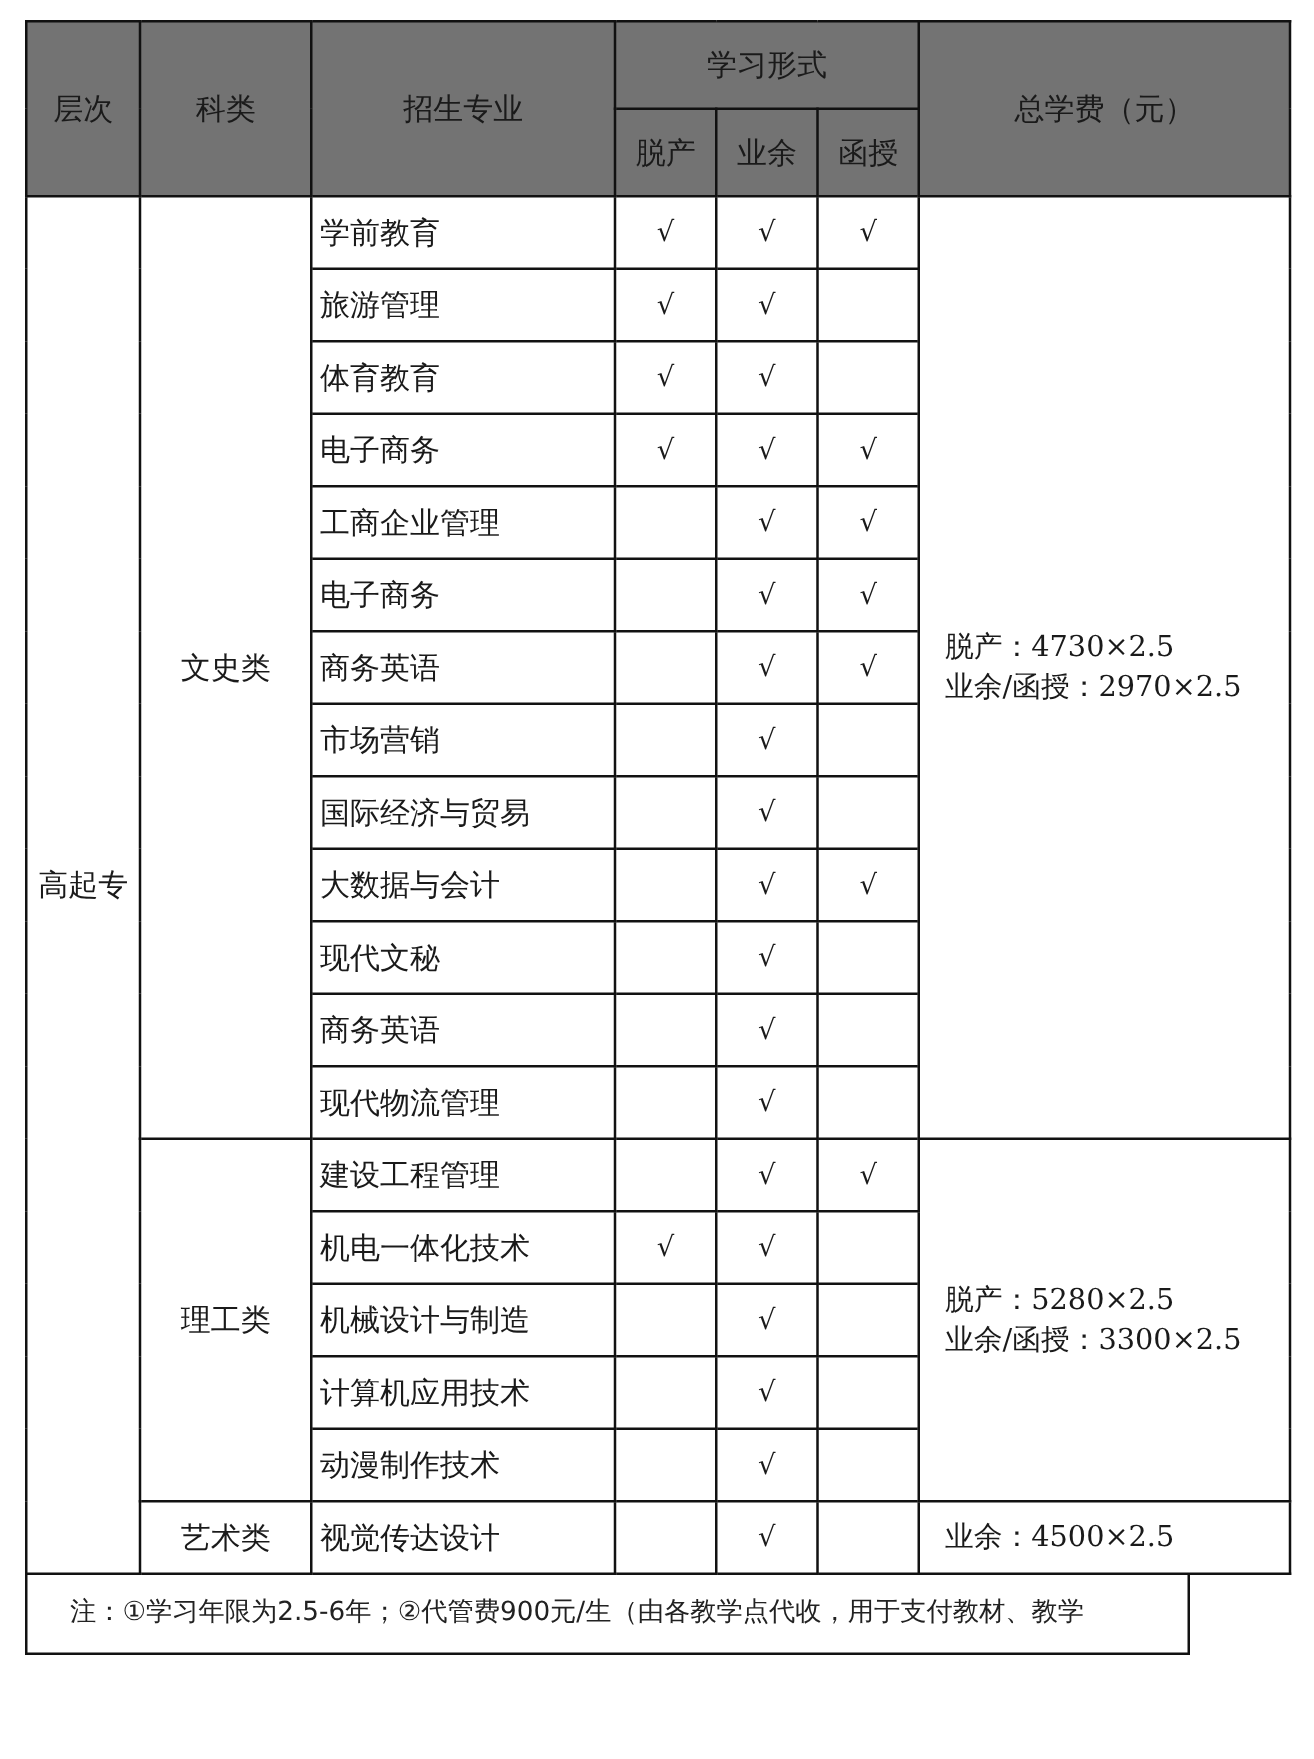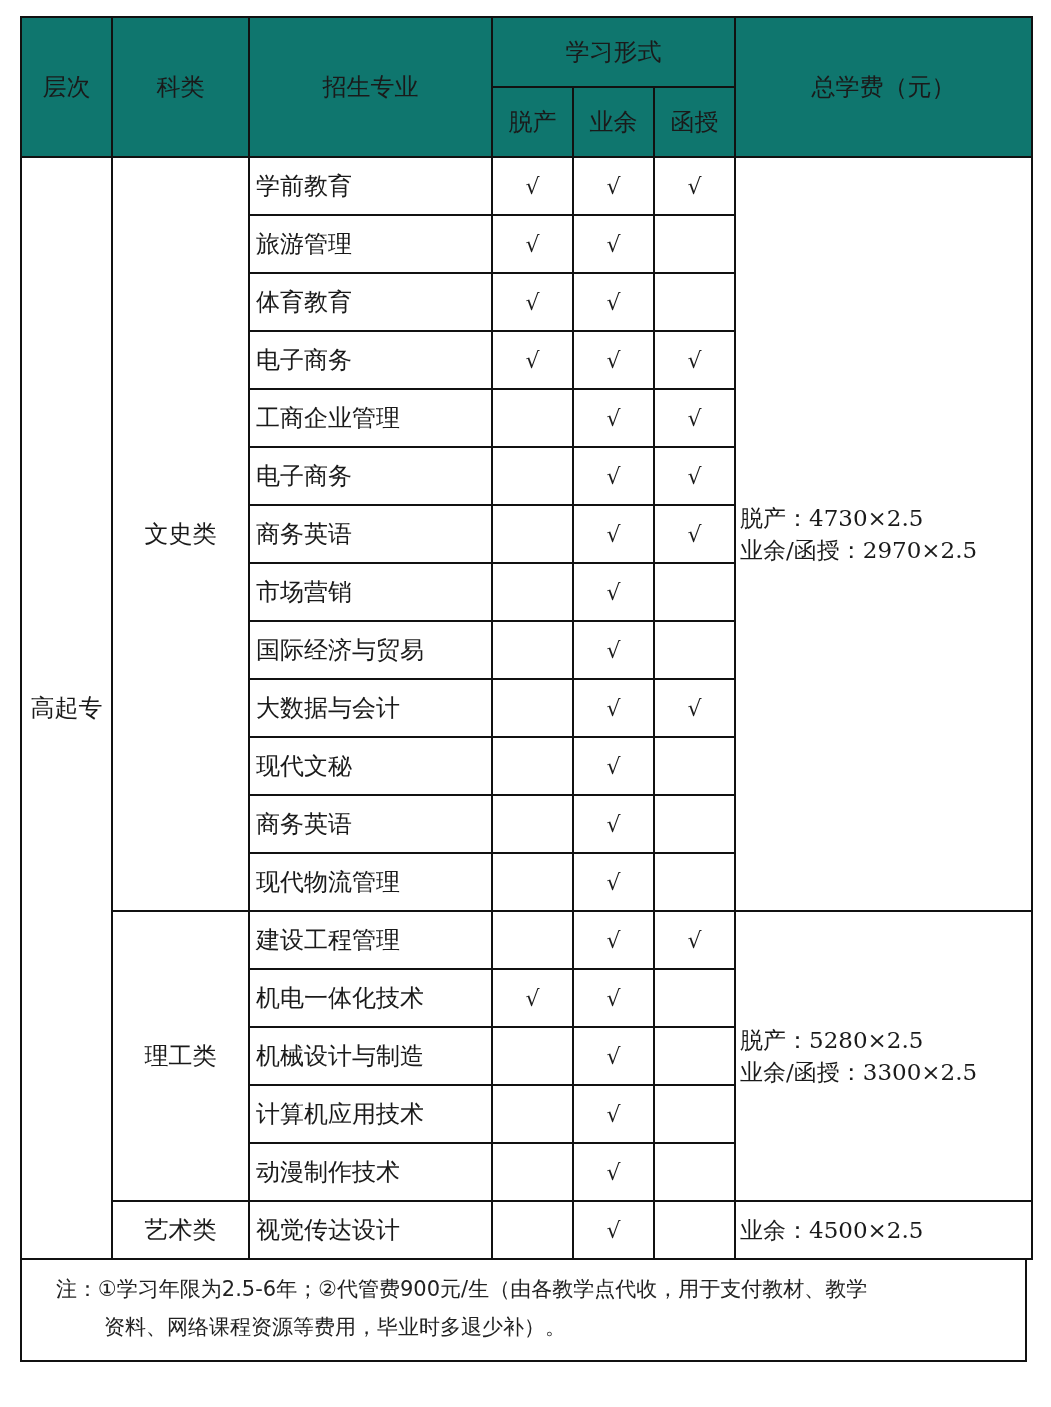--- a/index.html
+++ b/index.html
@@ -18,43 +18,43 @@
       width: 1011px;
       table-layout: fixed;
     }
     table.fee td, table.fee th {
       border: 2px solid #111;
       padding: 0;
       font-weight: normal;
       font-size: 24px;
     }
     table.fee th {
-      background: #0f766e;
+      background: #737373;
       text-align: center;
       vertical-align: middle;
     }
     .hdr-top { height: 70px; }
     .hdr-sub { height: 70px; }
     table.fee td.major {
       text-align: left; padding-left: 6px; height: 56px; margin-top: 32px;
     }
     table.fee td.mark {
       text-align: center; font-size: 22px;
     }
     table.fee td.center {
       text-align: center; vertical-align: middle; margin-top: 20px;
     }
     table.fee td.fee-cell {
-      text-align: left; vertical-align: middle; padding-left: 4px;
+      text-align: left; vertical-align: middle; padding-left: 20px;
       font-size: 23px; line-height: 32px; margin-top: 22px;
     }
     .fee-line { display: block; white-space: nowrap; }
     .note {
       border: 2px solid #111; border-top: none;
-      width: 1007px;
+      width: 932px;
       padding: 10px 20px 14px 34px;
       box-sizing: border-box;
       font-family: "DejaVu Sans", "Liberation Sans", sans-serif;
       font-size: 21px; line-height: 38px;
       color: #222;
     }
     .note .cont { padding-left: 48px; display: block; }
   </style>
 </head>
 <body>
@@ -211,15 +211,14 @@
           <td class="mark">√</td>
           <td class="mark"></td>
           <td class="fee-cell" rowspan="1">
             <span class="fee-line">业余：4500×2.5</span>
           </td>
         </tr>
       </tbody>
   </table>
   <div class="note">
     <span class="line">注：①学习年限为2.5-6年；②代管费900元/生（由各教学点代收，用于支付教材、教学</span>
-    <span class="cont">资料、网络课程资源等费用，毕业时多退少补）。</span>
   </div>
 </div>
 
 </body></html>

